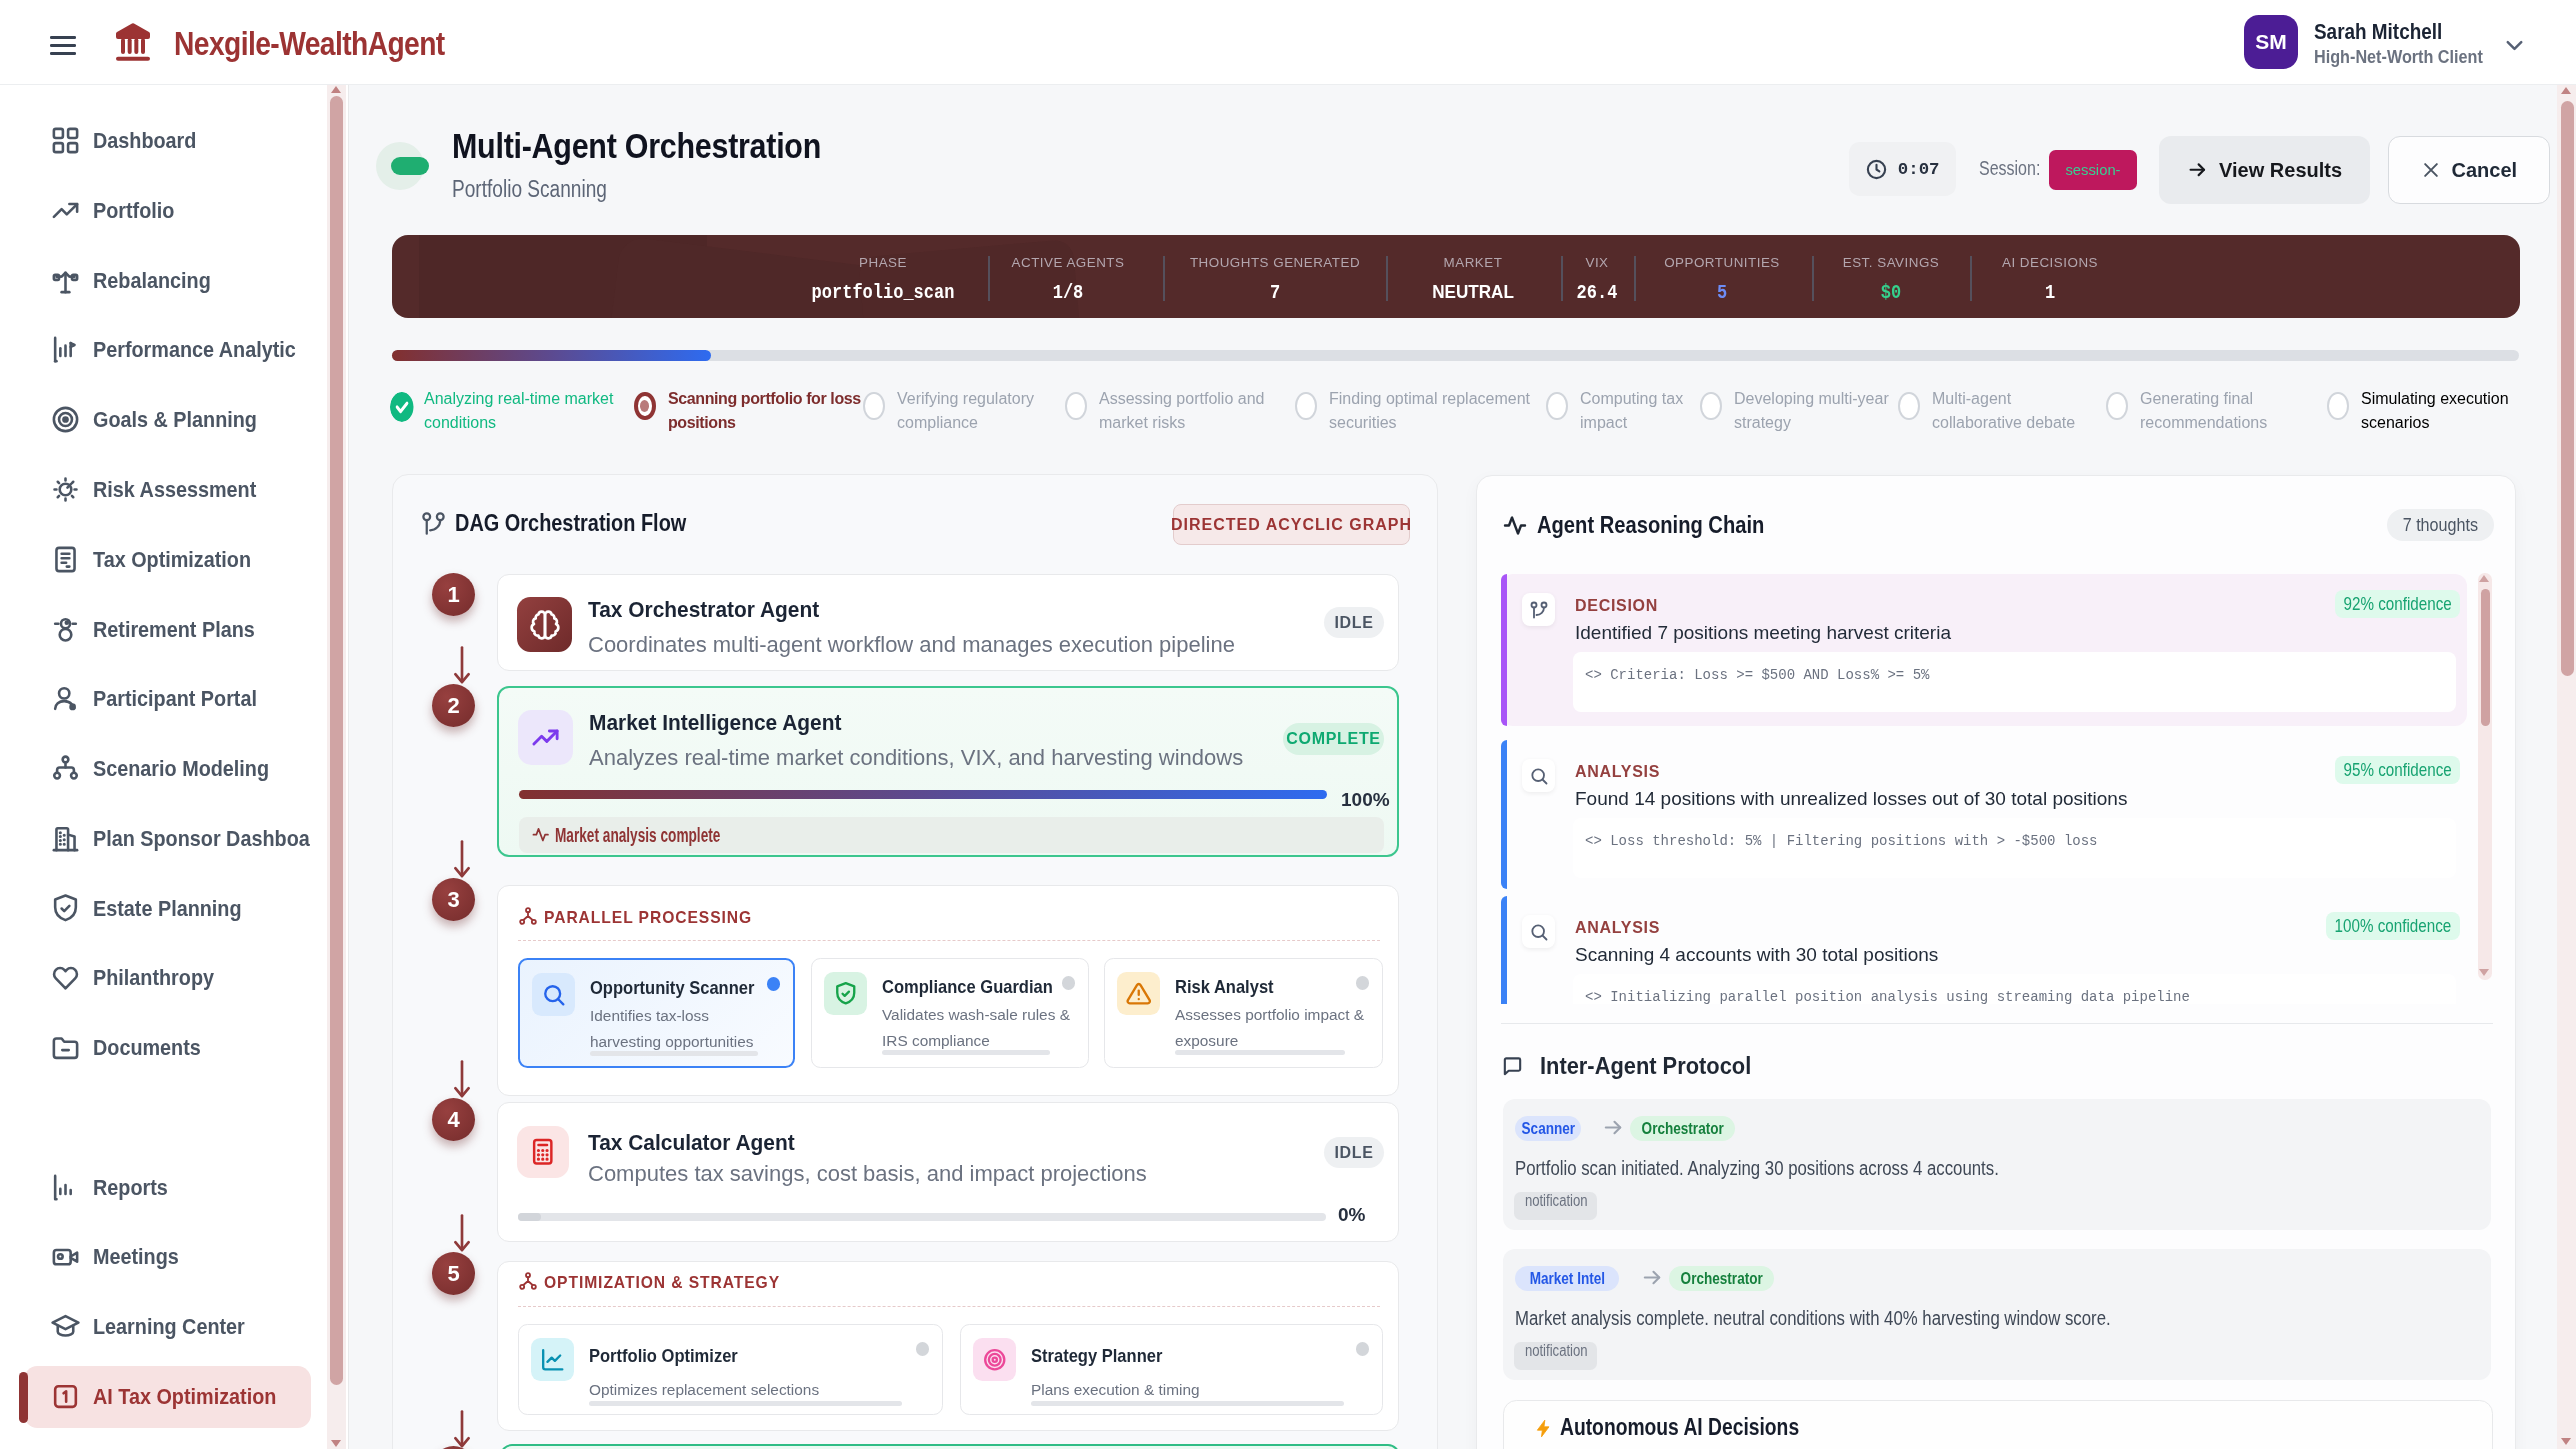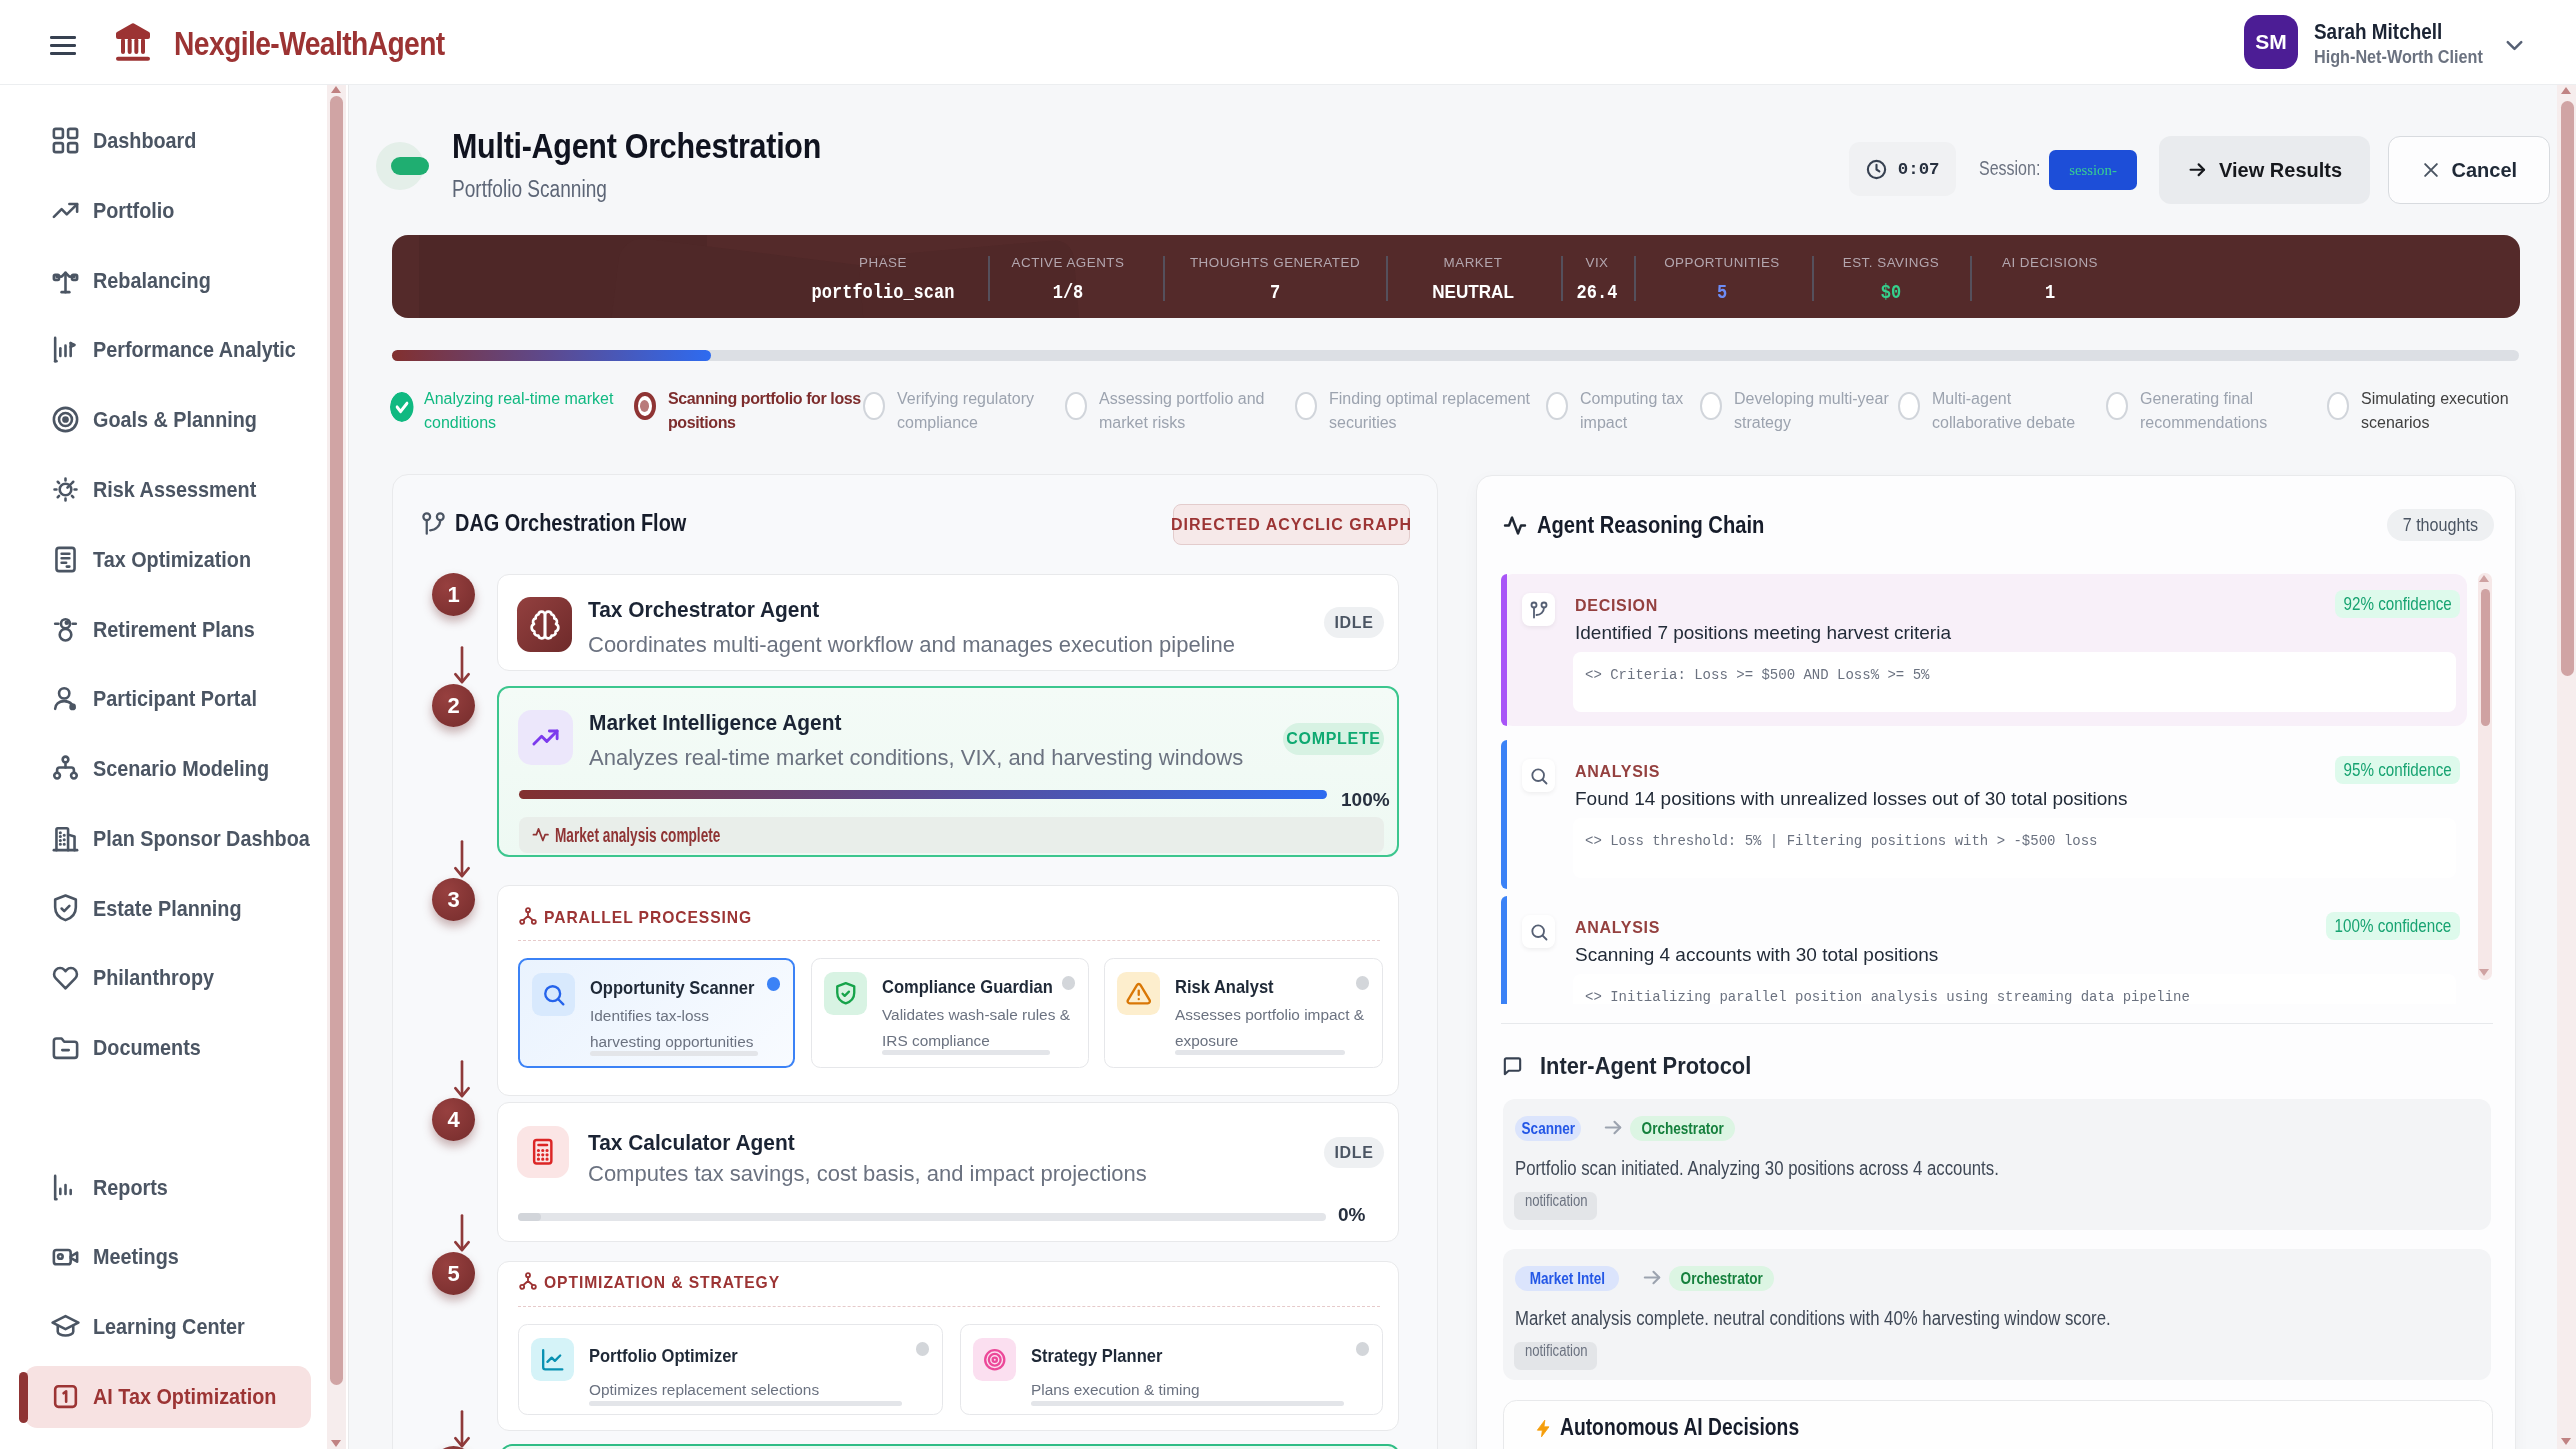--- a/index.html
+++ b/index.html
@@ -29,21 +29,21 @@
 .tri-down { width:0; height:0; border-left:5.4px solid transparent; border-right:5.4px solid transparent; border-top:7.4px solid #c08282; position:absolute; }
 
 
 #greenIcon { position:absolute; left:376px; top:142px; width:48px; height:48px; border-radius:50%; background:#e4efe9; }
 #greenPill { position:absolute; left:391px; top:157px; width:38px; height:18px; border-radius:9.4px; background:#1fae71; }
 #pageTitle { position:absolute; left:452px; top:126px; font-size:35px; font-weight:bold; color:#10131f; letter-spacing:-0.3px; transform:scaleX(0.87); transform-origin:left center; }
 #pageSub { position:absolute; left:452px; top:176px; font-size:23px; color:#5c6576; transform:scaleX(0.83); transform-origin:left center; }
 #timerPill { position:absolute; left:1849px; top:142px; width:107px; height:54px; border-radius:10.7px; background:#f0f1f3; display:flex; align-items:center; justify-content:center; gap:9.4px; }
 #timerPill span { font-family:"Liberation Mono",monospace; font-size:17.4px; font-weight:bold; color:#27303f; }
 #sessLbl { position:absolute; left:1979px; top:168px; transform:translateY(-50%) scaleX(0.82); transform-origin:left center; font-size:19.5px; color:#6b7280; }
-#sessPill { position:absolute; left:2049px; top:150px; width:88px; height:40px; border-radius:6.7px; background:#1d4ed8; color:#37cf92; font-family:Liberation Serif, serif; font-size:14.8px; display:flex; align-items:center; justify-content:center; }
+#sessPill { position:absolute; left:2049px; top:150px; width:88px; height:40px; border-radius:6.7px; background:#be185d; color:#37cf92; font-family:Liberation Sans, sans-serif; font-size:14.8px; display:flex; align-items:center; justify-content:center; }
 #btnView { position:absolute; left:2159px; top:136px; width:211px; height:68px; border-radius:12px; background:#e9ebee; display:flex; align-items:center; justify-content:center; gap:10.7px; font-size:20px; font-weight:bold; color:#16181d; }
 #btnCancel { position:absolute; left:2388px; top:136px; width:162px; height:68px; border-radius:12px; background:#fdfdfe; border:1.3px solid #d8dbdf; display:flex; align-items:center; justify-content:center; gap:10.7px; font-size:20px; font-weight:bold; color:#1f2937; }
 
 
 #statsBar { position:absolute; left:392px; top:235px; width:2128px; height:83px; border-radius:16px; background:#542a2a; overflow:hidden; }
 .stat { position:absolute; top:0; height:83px; text-align:center; transform:translateX(-50%); }
 .stat .sl { font-size:13.4px; color:#b3a6ae; letter-spacing:0.5px; margin-top:20px; white-space:nowrap; }
 .stat .sv { font-family:"Liberation Mono",monospace; font-size:20px; font-weight:bold; color:#ffffff; margin-top:10.7px; white-space:nowrap; transform:scaleX(0.85); }
 .sdiv { position:absolute; top:21px; width:2px; height:45px; background:#55505c; }
 
@@ -373,21 +373,21 @@
 <div class="step" style="left:1898px">
   <div class="cir" style="background:#fff;border:2px solid #d1d5db"></div>
   <div class="txt" style="color:#9ca3af">Multi-agent<br>collaborative debate</div>
 </div>
 <div class="step" style="left:2106px">
   <div class="cir" style="background:#fff;border:2px solid #d1d5db"></div>
   <div class="txt" style="color:#9ca3af">Generating final<br>recommendations</div>
 </div>
 <div class="step" style="left:2327px">
   <div class="cir" style="background:#fff;border:2px solid #d1d5db"></div>
-  <div class="txt" style="color:#404040">Simulating execution<br>scenarios</div>
+  <div class="txt" style="color:#000000">Simulating execution<br>scenarios</div>
 </div>
 
 <div id="dagCard">
   <svg class="abs" style="left:27px;top:35px" width="27" height="27" viewBox="0 0 24 24" fill="none" stroke="#4b5563" stroke-width="2" stroke-linecap="round" stroke-linejoin="round">
       <line x1="6" y1="9" x2="6" y2="21"></line>
       <circle cx="18" cy="6" r="3"></circle>
       <circle cx="6" cy="6" r="3"></circle>
       <path d="M18 9a9 9 0 0 1-9 9"></path>
     </svg>
   <div class="abs" style="left:62px;top:34px;font-size:24px;font-weight:bold;color:#161c2a;transform:scaleX(0.83);transform-origin:left center">DAG Orchestration Flow</div>

